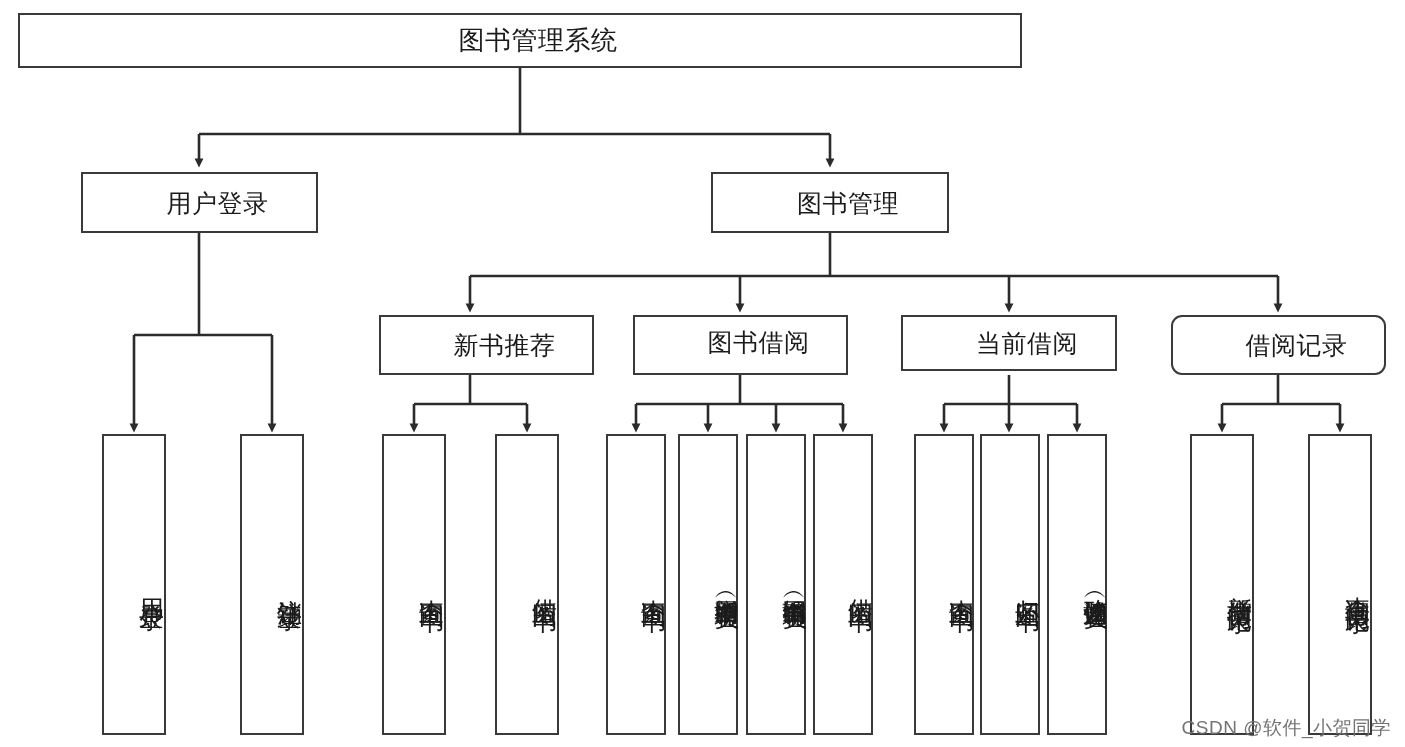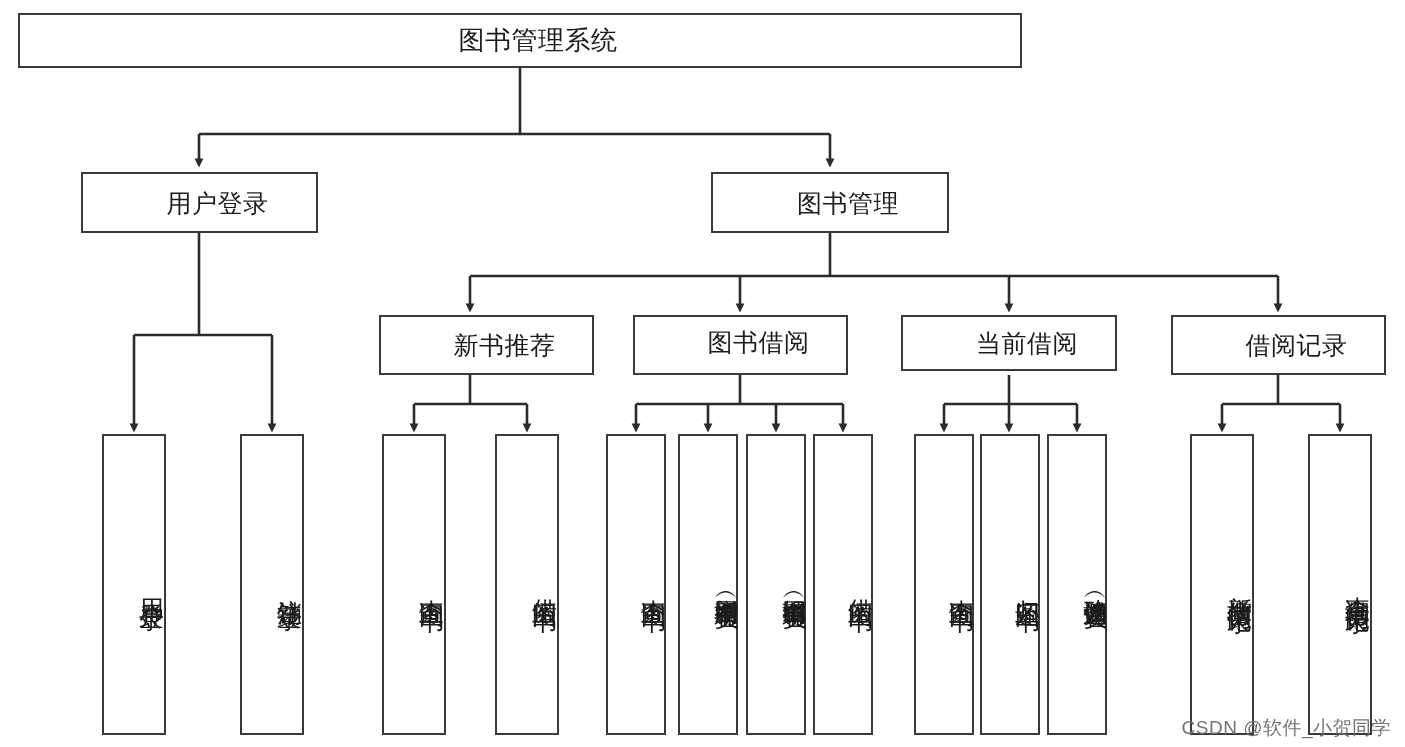--- a/index.html
+++ b/index.html
@@ -149,21 +149,21 @@
   </div>
 
   <div class="node horiz" style="left:633px; top:315px; width:215px; height:60px;font-family:Liberation Mono, monospace;">
     <span class="label">图书借阅</span>
   </div>
 
   <div class="node horiz" style="left:901px; top:315px; width:216px; height:56px;">
     <span class="label">当前借阅</span>
   </div>
 
-  <div class="node horiz" style="left:1171px; top:315px; width:215px; height:60px;">
+  <div class="node horiz" style="left:1171px; top:315px; width:215px; height:60px;border-radius:11px;">
     <span class="label">借阅记录</span>
   </div>
 
   <div class="node vert" style="left:102px; top:434px; width:64px; height:301px;">
     <span class="label">用户登录</span>
   </div>
 
   <div class="node vert" style="left:240px; top:434px; width:64px; height:301px;">
     <span class="label">注销登录</span>
   </div>

